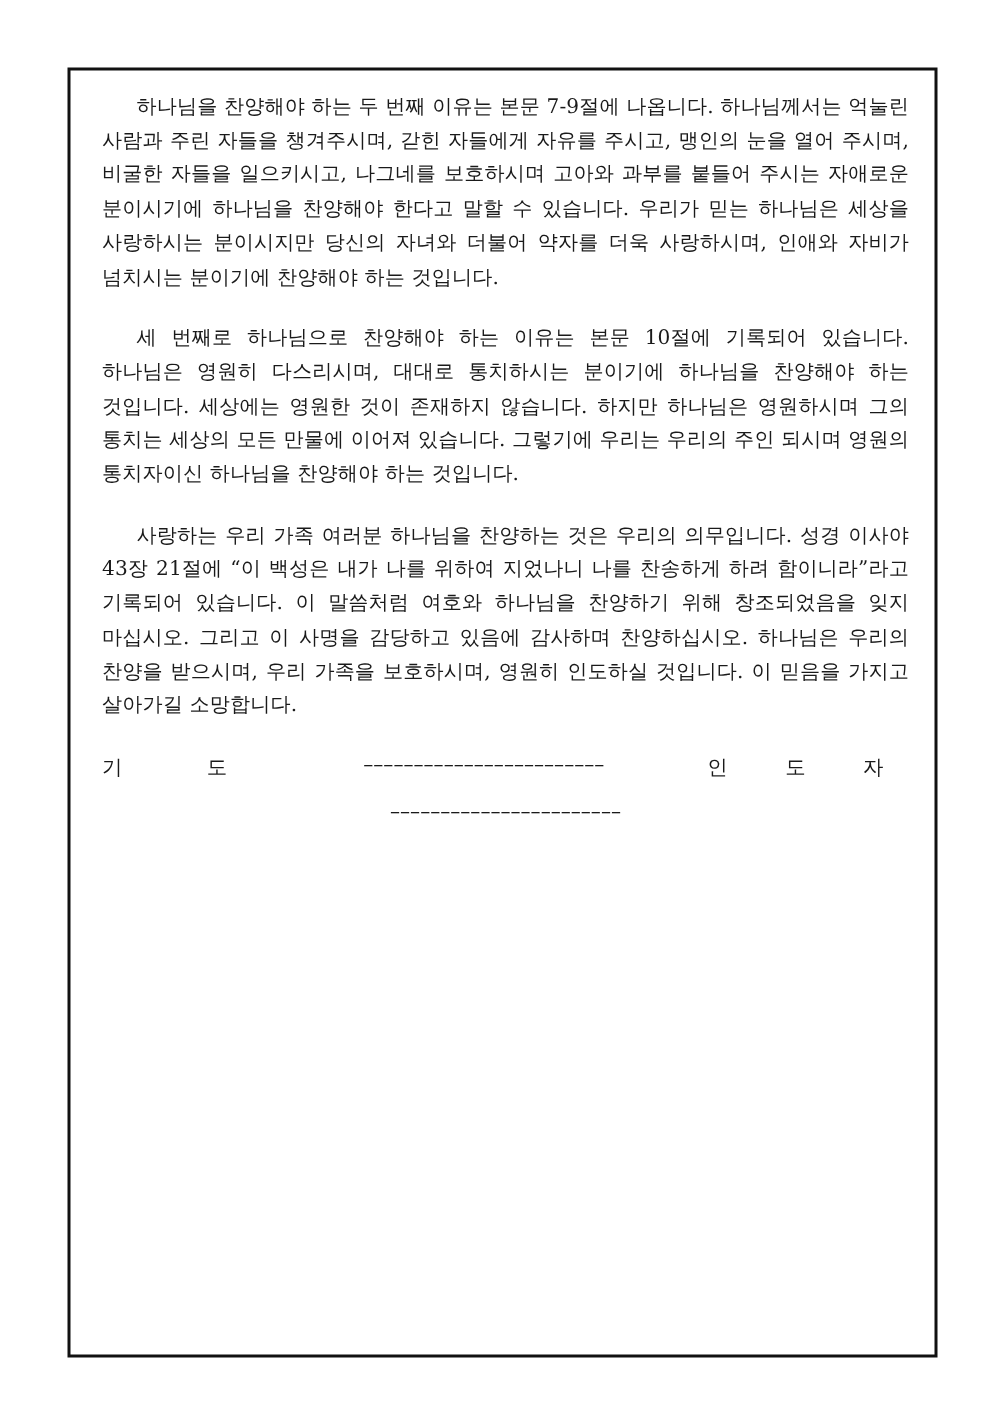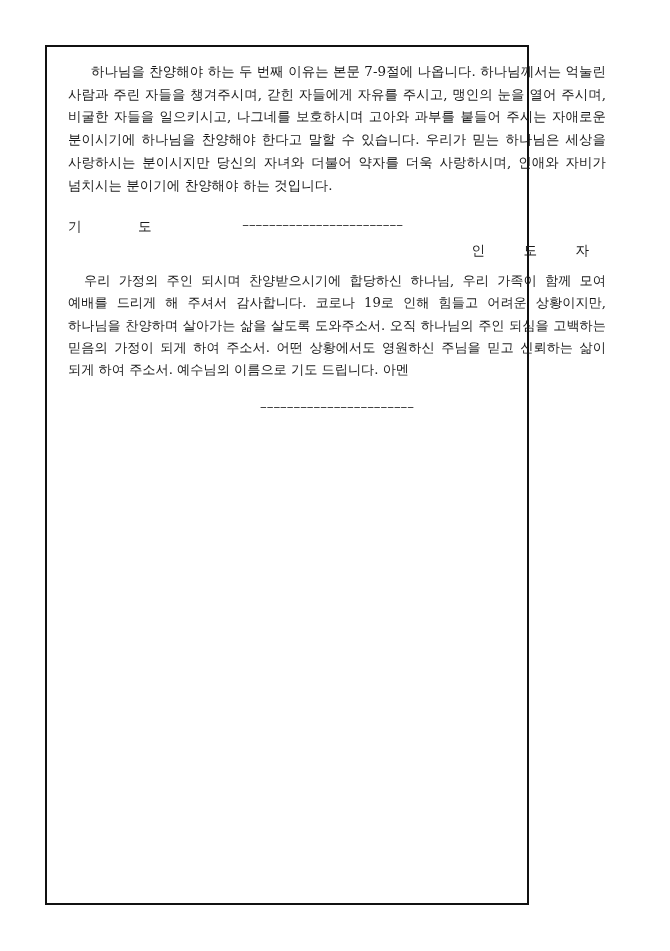--- a/index.html
+++ b/index.html
@@ -12,21 +12,21 @@
     height: 951px;
     font-family: "DejaVu Serif", "Liberation Serif", serif;
     color: #1a1a1a;
     overflow: hidden;
   }
 
   #page {
     position: absolute;
     left: 45px;
     top: 45px;
-    width: 484px;
+    width: 580px;
     height: 860px;
     border: 2px solid #111111;
     box-sizing: border-box;
     background: #ffffff;
   }
 
   #content {
     position: absolute;
     left: 21px;
     top: 14px;
@@ -71,21 +71,20 @@
     letter-spacing: 0px;
     color: #1a1a1a;
     font-size: 13.4px;
     padding: 0 4px;
     transform: translateY(-1px);
   }
   .section-header .sh-lead {
     letter-spacing: 17px;
     padding-left: 6px;
     padding-right: 0px;
-    margin-top: 24px;
   }
 
   .prayer-par {
     margin: 0 0 16px 0;
     font-size: 13.2px;
     line-height: 22.2px;
     text-align: justify;
     text-justify: inter-character;
     text-indent: 16px;
     word-break: keep-all;
@@ -102,29 +101,30 @@
   }
 </style>
 </head>
 <body>
 
 <div id="page">
   <div id="content">
 
     <p class="body-par">하나님을 찬양해야 하는 두 번째 이유는 본문 7-9절에 나옵니다. 하나님께서는 억눌린 사람과 주린 자들을 챙겨주시며, 갇힌 자들에게 자유를 주시고, 맹인의 눈을 열어 주시며, 비굴한 자들을 일으키시고, 나그네를 보호하시며 고아와 과부를 붙들어 주시는 자애로운 분이시기에 하나님을 찬양해야 한다고 말할 수 있습니다. 우리가 믿는 하나님은 세상을 사랑하시는 분이시지만 당신의 자녀와 더불어 약자를 더욱 사랑하시며, 인애와 자비가 넘치시는 분이기에 찬양해야 하는 것입니다.</p>
 
+    <p class="body-par">세 번째로 하나님으로 찬양해야 하는 이유는 본문 10절에 기록되어 있습니다. 하나님은 영원히 다스리시며, 대대로 통치하시는 분이기에 하나님을 찬양해야 하는 것입니다. 세상에는 영원한 것이 존재하지 않습니다. 하지만 하나님은 영원하시며 그의 통치는 세상의 모든 만물에 이어져 있습니다. 그렇기에 우리는 우리의 주인 되시며 영원의 통치자이신 하나님을 찬양해야 하는 것입니다.</p>
 
+    <p class="body-par">사랑하는 우리 가족 여러분 하나님을 찬양하는 것은 우리의 의무입니다. 성경 이사야 43장 21절에 “이 백성은 내가 나를 위하여 지었나니 나를 찬송하게 하려 함이니라”라고 기록되어 있습니다. 이 말씀처럼 여호와 하나님을 찬양하기 위해 창조되었음을 잊지 마십시오. 그리고 이 사명을 감당하고 있음에 감사하며 찬양하십시오. 하나님은 우리의 찬양을 받으시며, 우리 가족을 보호하시며, 영원히 인도하실 것입니다. 이 믿음을 가지고 살아가길 소망합니다.</p>
 
     <div class="section-header">
       <span class="sh-title">기 도</span>
       <span class="sh-rule">––––––––––––––––––––––––</span>
       <span class="sh-lead">인 도 자</span>
     </div>
 
-    <p class="prayer-par">우리 가정의 주인 되시며 찬양받으시기에 합당하신 하나님, 우리 가족이 함께 모여 예배를 드리게 해 주셔서 감사합니다. 코로나 19로 인해 힘들고 어려운 상황이지만, 하나님을 찬양하며 살아가는 삶을 살도록 도와주소서. 오직 하나님의 주인 되심을 고백하는 믿음의 가정이 되게 하여 주소서. 어떤 상황에서도 영원하신 주님을 믿고 신뢰하는 삶이 되게 하여 주소서. 예수님의 이름으로 기도 드립니다. 아멘</p>
 
     <div class="section-header tight">
       <span class="sh-rule">–––––––––––––––––––––––</span>
     </div>
 
 
   </div>
 </div>
 
 </body></html>

